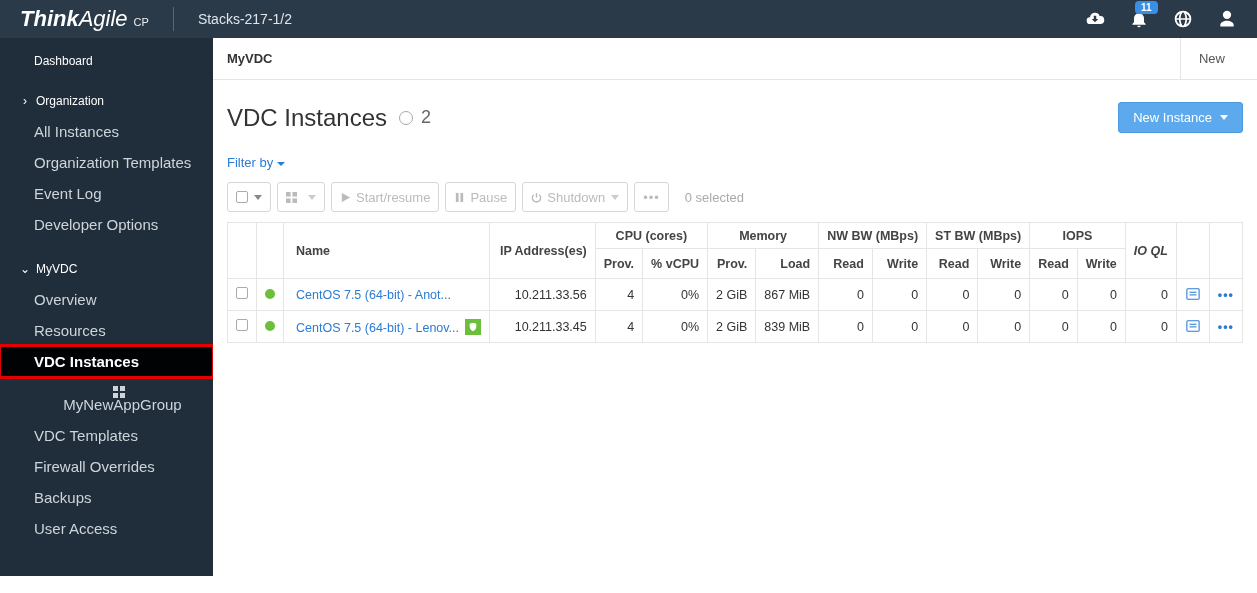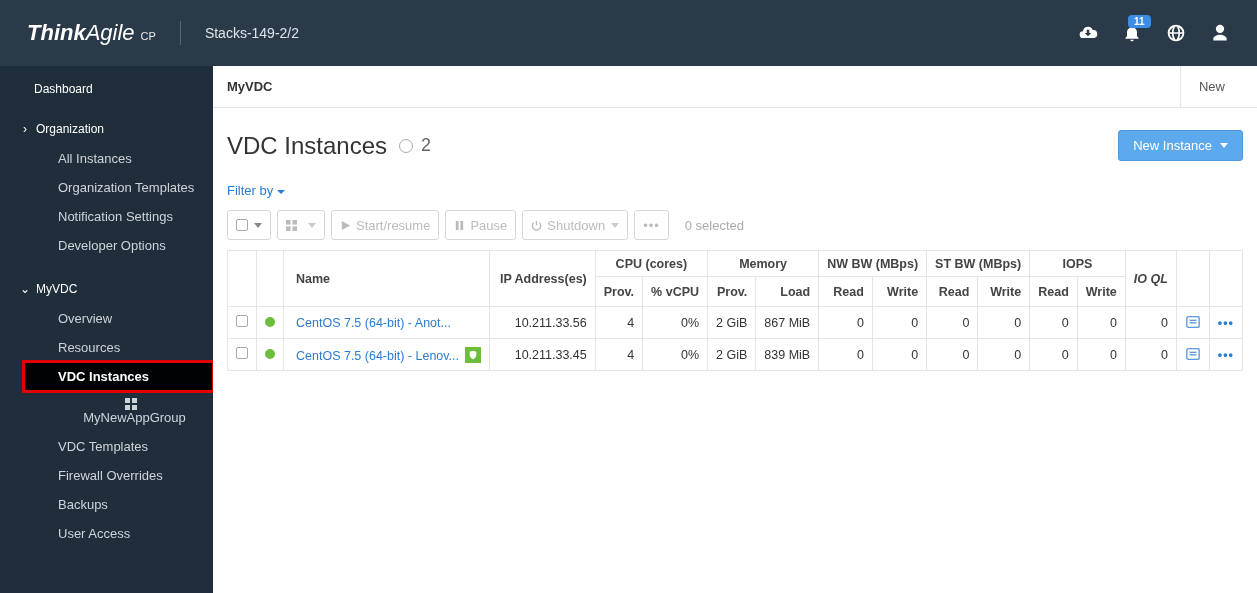--- a/index.html
+++ b/index.html
@@ -1,34 +1,34 @@
 <!DOCTYPE html>
 <html><head>
 <meta charset="utf-8">
 <style>
   html,body{margin:0;padding:0;font-family:"Helvetica Neue",Arial,sans-serif;font-size:13px;color:#333;background:#fff;}
   *{box-sizing:border-box;}
-  .topbar{height:66px;background:#2b3a49;color:#fff;display:flex;align-items:center;padding:0 27px;gap:8px;}
+  .topbar{height:38px;background:#2b3a49;color:#fff;display:flex;align-items:center;padding:0 20px;gap:8px;}
   .brand{display:flex;align-items:baseline;}
   .brand-think{font-weight:600;font-size:22px;font-style:italic;}
   .brand-agile{font-weight:300;font-size:22px;font-style:italic;}
   .brand-cp{font-size:11px;margin-left:6px;opacity:.9;}
   .top-sep{width:1px;height:24px;background:#5a6773;margin:0 16px;}
   .top-context{font-size:14px;color:#dfe5ea;}
   .top-spacer{flex:1;}
   .top-icons{display:flex;align-items:center;gap:24px;}
   .top-icon{width:20px;height:20px;display:flex;align-items:center;justify-content:center;position:relative;cursor:pointer;}
   .top-icon svg{width:20px;height:20px;fill:#fff;}
   .badge{position:absolute;top:-8px;left:6px;background:#3a8ee6;color:#fff;border-radius:4px;font-size:10px;padding:1px 6px;font-weight:bold;}
   .layout{display:flex;min-height:538px;}
   .sidebar{width:213px;background:#202d3a;color:#d7dde2;font-size:14px;}
   .side-item{padding:8px 18px;cursor:pointer;display:flex;align-items:center;}
   .side-item.top{color:#fff;font-size:12px;}
   .side-item .caret{width:14px;display:inline-flex;justify-content:center;margin-right:4px;}
-  .side-sub{padding:7px 18px 7px 34px;cursor:pointer;color:#cdd5db;font-size:13px;margin-left:24px;}
+  .side-sub{padding:7px 18px 7px 34px;cursor:pointer;color:#cdd5db;font-size:15px;}
   .side-sub.active{background:#010203;color:#fff;font-weight:bold;}
   .side-sub.indent{padding-left:50px;display:flex;align-items:center;flex-direction:column;}
   .grid-icon{display:inline-block;width:12px;height:12px;margin-right:8px;}
   .grid-icon svg{width:12px;height:12px;fill:#cdd5db;}
   .red-box{outline:3px solid #e30000;outline-offset:-1px;}
   .main{flex:1;background:#fff;}
   .breadcrumb-bar{height:42px;border-bottom:1px solid #e5e5e5;display:flex;align-items:center;padding:0 14px;font-size:13px;}
   .bc-left{font-weight:bold;}
   .bc-right{margin-left:auto;border-left:1px solid #e5e5e5;height:100%;display:flex;align-items:center;padding:0 18px;color:#555;cursor:pointer;}
   .content{padding:22px 14px 14px 14px;}
@@ -67,21 +67,21 @@
 </head>
 <body>
 
 <div class="topbar">
   <div class="brand">
     <span class="brand-think">Think</span>
       <span class="brand-agile">Agile</span>
     <span class="brand-cp">CP</span>
   </div>
   <div class="top-sep"></div>
-  <div class="top-context">Stacks-149-2/2</div>
+  <div class="top-context">Stacks-217-1/2</div>
   <div class="top-spacer"></div>
   <div class="top-icons">
     <span class="top-icon">
         <svg viewBox="0 0 24 24">
           <path d="M19 18H6a4 4 0 010-8 6 6 0 0111.6-1.5A4.5 4.5 0 0119 18zm-7-2l4-4h-2.5V8h-3v4H8l4 4z"></path>
         </svg>
       </span>
     <span class="top-icon">
       <svg viewBox="0 0 24 24">
           <path d="M12 22a2 2 0 002-2h-4a2 2 0 002 2zm6-6V11a6 6 0 10-12 0v5l-2 2v1h16v-1z"></path>
@@ -104,21 +104,21 @@
 <div class="layout">
   <div class="sidebar">
     <div class="side-item top" style="padding-top:16px;padding-left:34px;">Dashboard</div>
     <div style="height:10px"></div>
     <div class="side-item top">
         <span class="caret">›</span>
         <span>Organization</span>
       </div>
     <div class="side-sub">All Instances</div>
     <div class="side-sub">Organization Templates</div>
-    <div class="side-sub">Notification Settings</div>
+    <div class="side-sub">Event Log</div>
     <div class="side-sub">Developer Options</div>
     <div style="height:14px"></div>
     <div class="side-item top">
         <span class="caret">⌄</span>
         <span>MyVDC</span>
       </div>
     <div class="side-sub">Overview</div>
     <div class="side-sub">Resources</div>
     <div class="side-sub active red-box">VDC Instances</div>
     <div class="side-sub indent">

